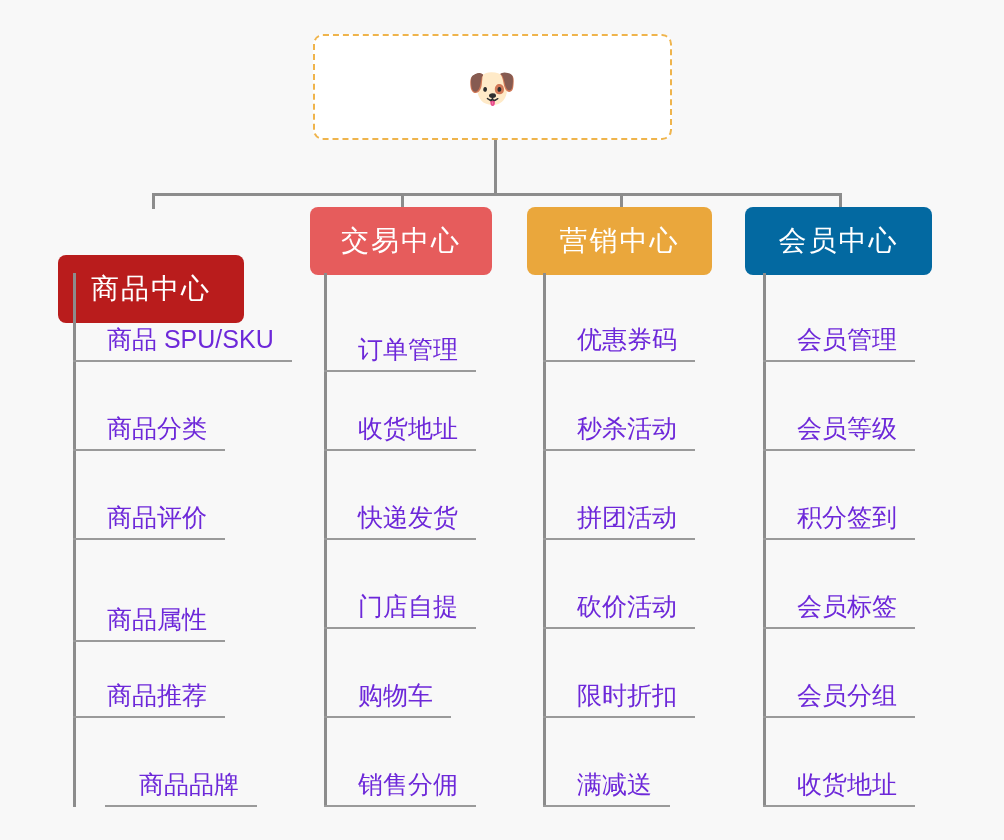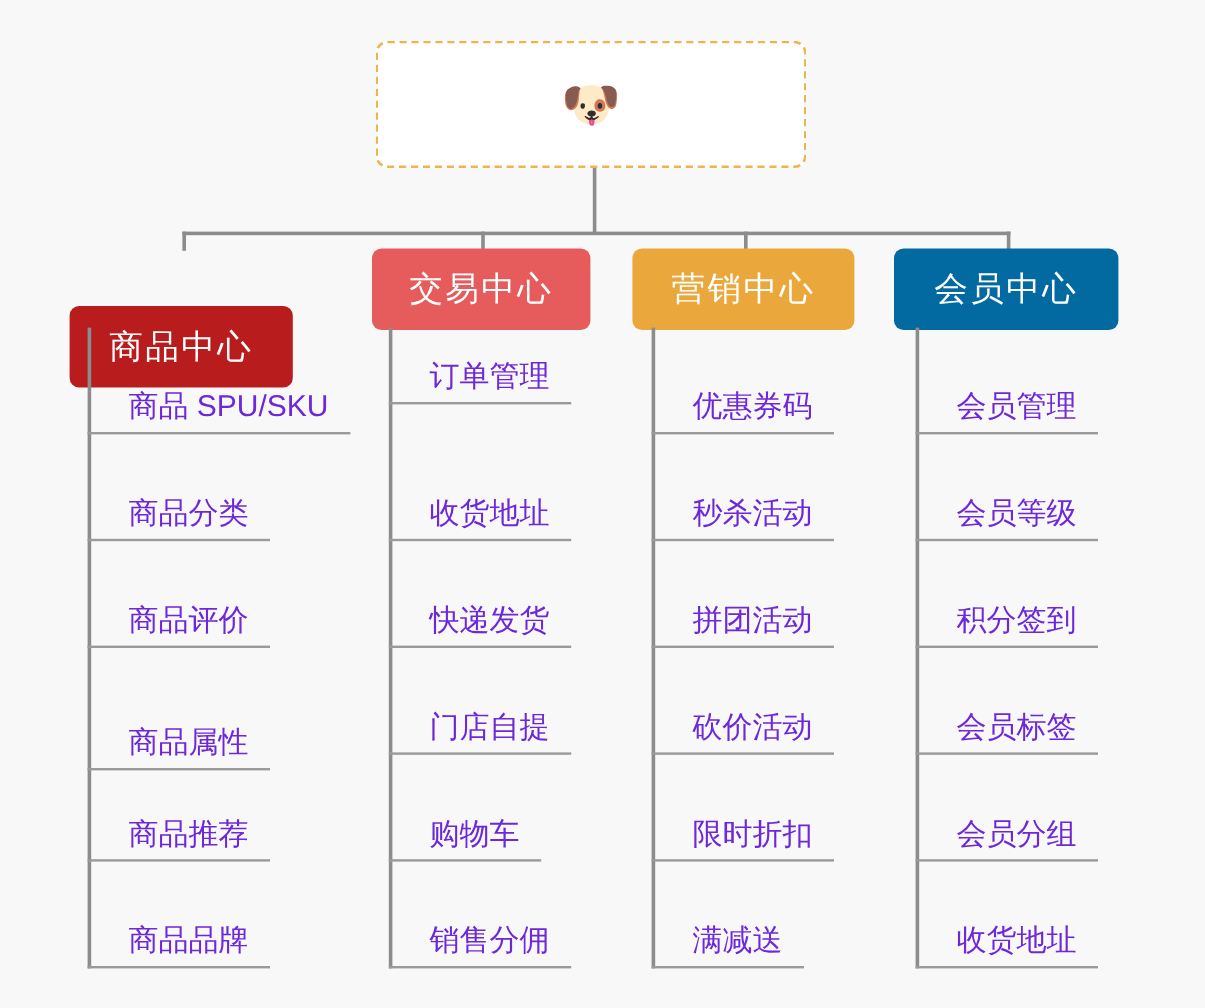--- a/index.html
+++ b/index.html
@@ -145,28 +145,28 @@
     </div>
     <div class="leaf-item" style="top:178px;">
       <span class="leaf-label">商品评价</span>
     </div>
     <div class="leaf-item" style="top:280px;">
       <span class="leaf-label">商品属性</span>
     </div>
     <div class="leaf-item" style="top:356px;">
       <span class="leaf-label">商品推荐</span>
     </div>
-    <div class="leaf-item" style="top:445px;">
+    <div class="leaf-item" style="top:445px;padding-left:32px;">
       <span class="leaf-label">商品品牌</span>
     </div>
   </div>
 
   <div class="leaf-col" style="left:324px;">
     <div class="leaf-stem" style="height: 534px; background: rgb(140, 140, 140);"></div>
-    <div class="leaf-item" style="top:0px;align-items:center;">
+    <div class="leaf-item" style="top:10px;">
       <span class="leaf-label">订单管理</span>
     </div>
     <div class="leaf-item" style="top:89px;">
       <span class="leaf-label">收货地址</span>
     </div>
     <div class="leaf-item" style="top:178px;">
       <span class="leaf-label">快递发货</span>
     </div>
     <div class="leaf-item" style="top:267px;">
       <span class="leaf-label">门店自提</span>

